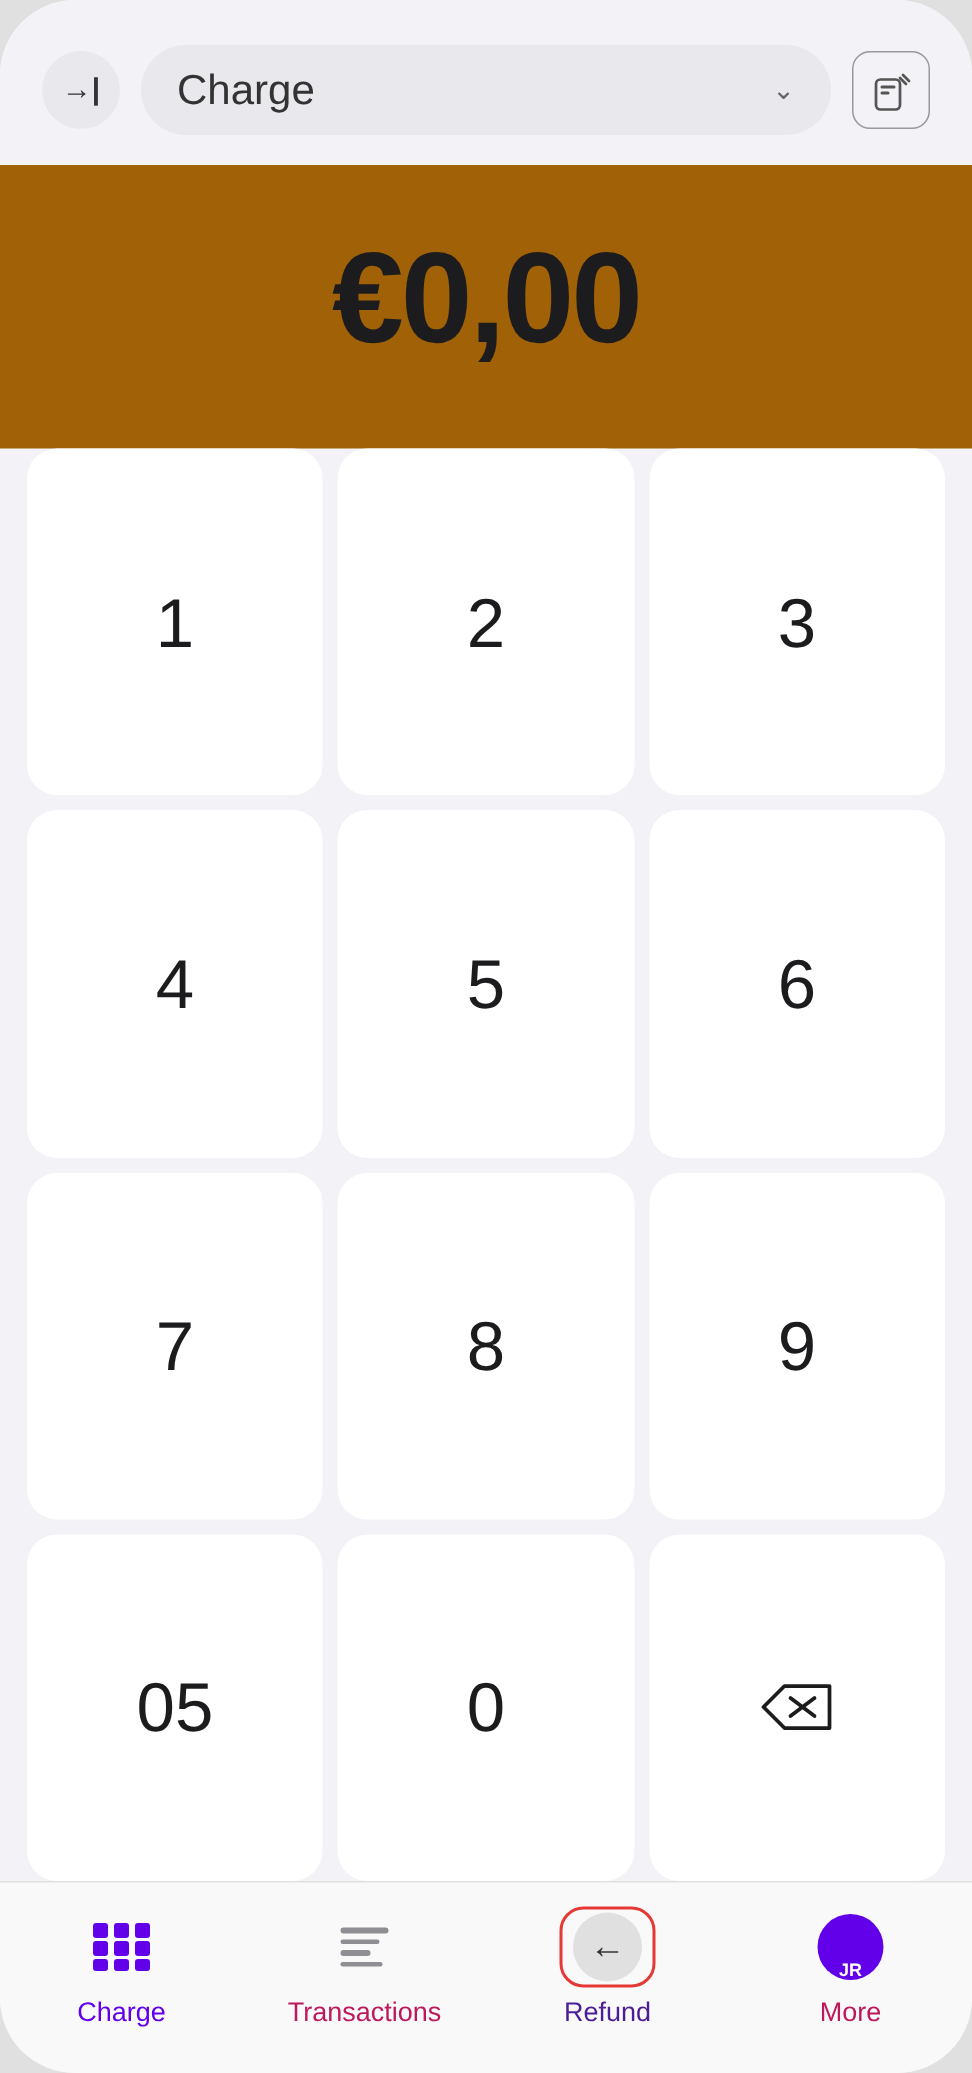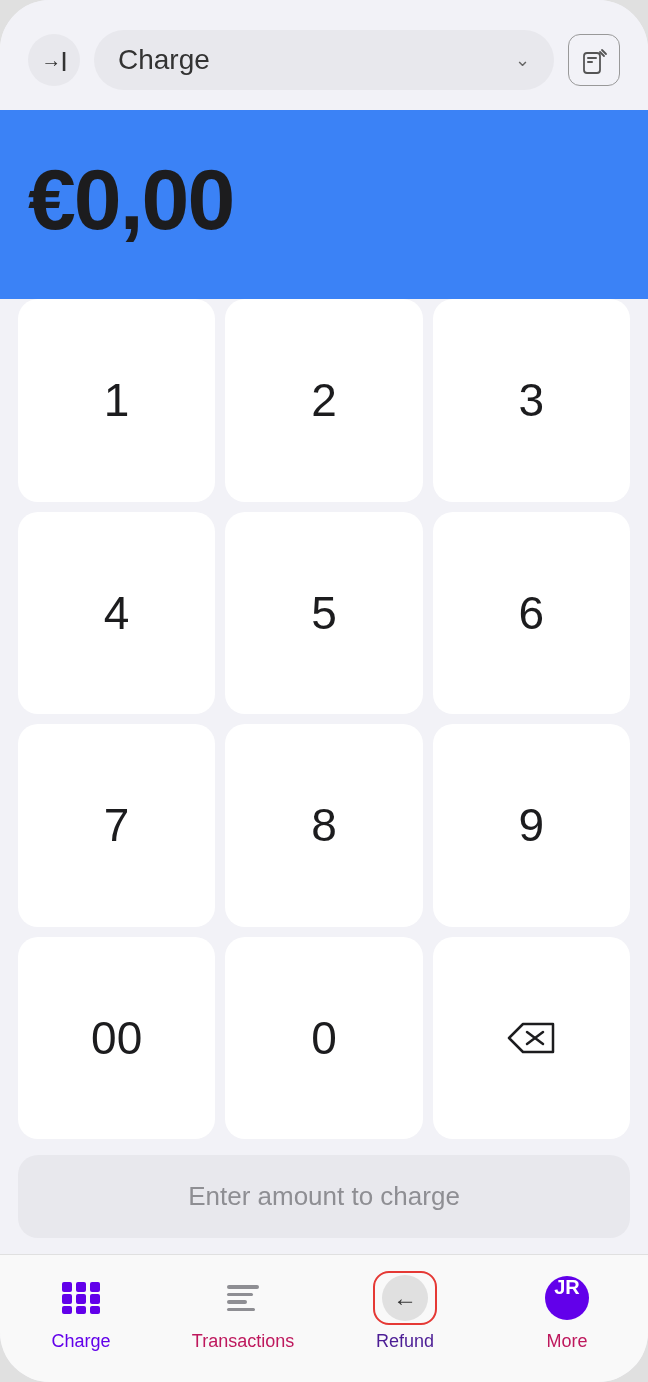--- a/index.html
+++ b/index.html
@@ -91,22 +91,23 @@
       border: 1.5px solid #999;
       cursor: pointer;
       font-size: 22px;
       color: #555;
     }
 
     
     .amount-display {
       display: flex;
       align-items: center;
+      justify-content: center;
       padding: 40px 28px 50px 28px;
-      background: #3b82f6;
+      background: #a16207;
     }
 
     .amount-text {
       font-size: 86px;
       font-weight: 700;
       color: #1c1c1e;
       letter-spacing: -2px;
     }
 
     
@@ -236,23 +237,23 @@
       font-size: 24px;
       color: #333;
     }
 
     .icon-more {
       width: 44px;
       height: 44px;
       background: #6200ea;
       border-radius: 50%;
       display: flex;
-      align-items: flex-start;
-      justify-content: center;
-      font-size: 20px;
+      align-items: flex-end;
+      justify-content: center;
+      font-size: 12px;
       font-weight: 700;
       color: white;
     }
   </style>
 </head>
 <body>
 
 <div class="phone-container">
 
   <div class="header">
@@ -292,33 +293,32 @@
       <button class="key-btn">4</button>
       <button class="key-btn">5</button>
       <button class="key-btn">6</button>
     </div>
     <div class="keypad-row">
       <button class="key-btn">7</button>
       <button class="key-btn">8</button>
       <button class="key-btn">9</button>
     </div>
     <div class="keypad-row">
-      <button class="key-btn">00</button>
+      <button class="key-btn">05</button>
       <button class="key-btn">0</button>
       <button class="key-btn backspace">
         <svg width="52" height="36" viewBox="0 0 52 36" fill="none">
           <path d="M18 4 L4 18 L18 32 L48 32 L48 4 Z" stroke="#1c1c1e" stroke-width="2.5" fill="none" stroke-linejoin="round"></path>
           <line x1="22" y1="12" x2="38" y2="24" stroke="#1c1c1e" stroke-width="2.5" stroke-linecap="round"></line>
           <line x1="38" y1="12" x2="22" y2="24" stroke="#1c1c1e" stroke-width="2.5" stroke-linecap="round"></line>
         </svg>
       </button>
     </div>
   </div>
 
-  <button class="enter-amount-btn">Enter amount to charge</button>
 
   <div class="bottom-nav">
 
     <div class="nav-item active">
       <div class="nav-icon-wrapper">
         <svg width="40" height="34" viewBox="0 0 40 34" fill="none">
           <rect x="1" y="1" width="10" height="10" rx="2" fill="#6200ea"></rect>
           <rect x="15" y="1" width="10" height="10" rx="2" fill="#6200ea"></rect>
           <rect x="29" y="1" width="10" height="10" rx="2" fill="#6200ea"></rect>
           <rect x="1" y="13" width="10" height="10" rx="2" fill="#6200ea"></rect>

